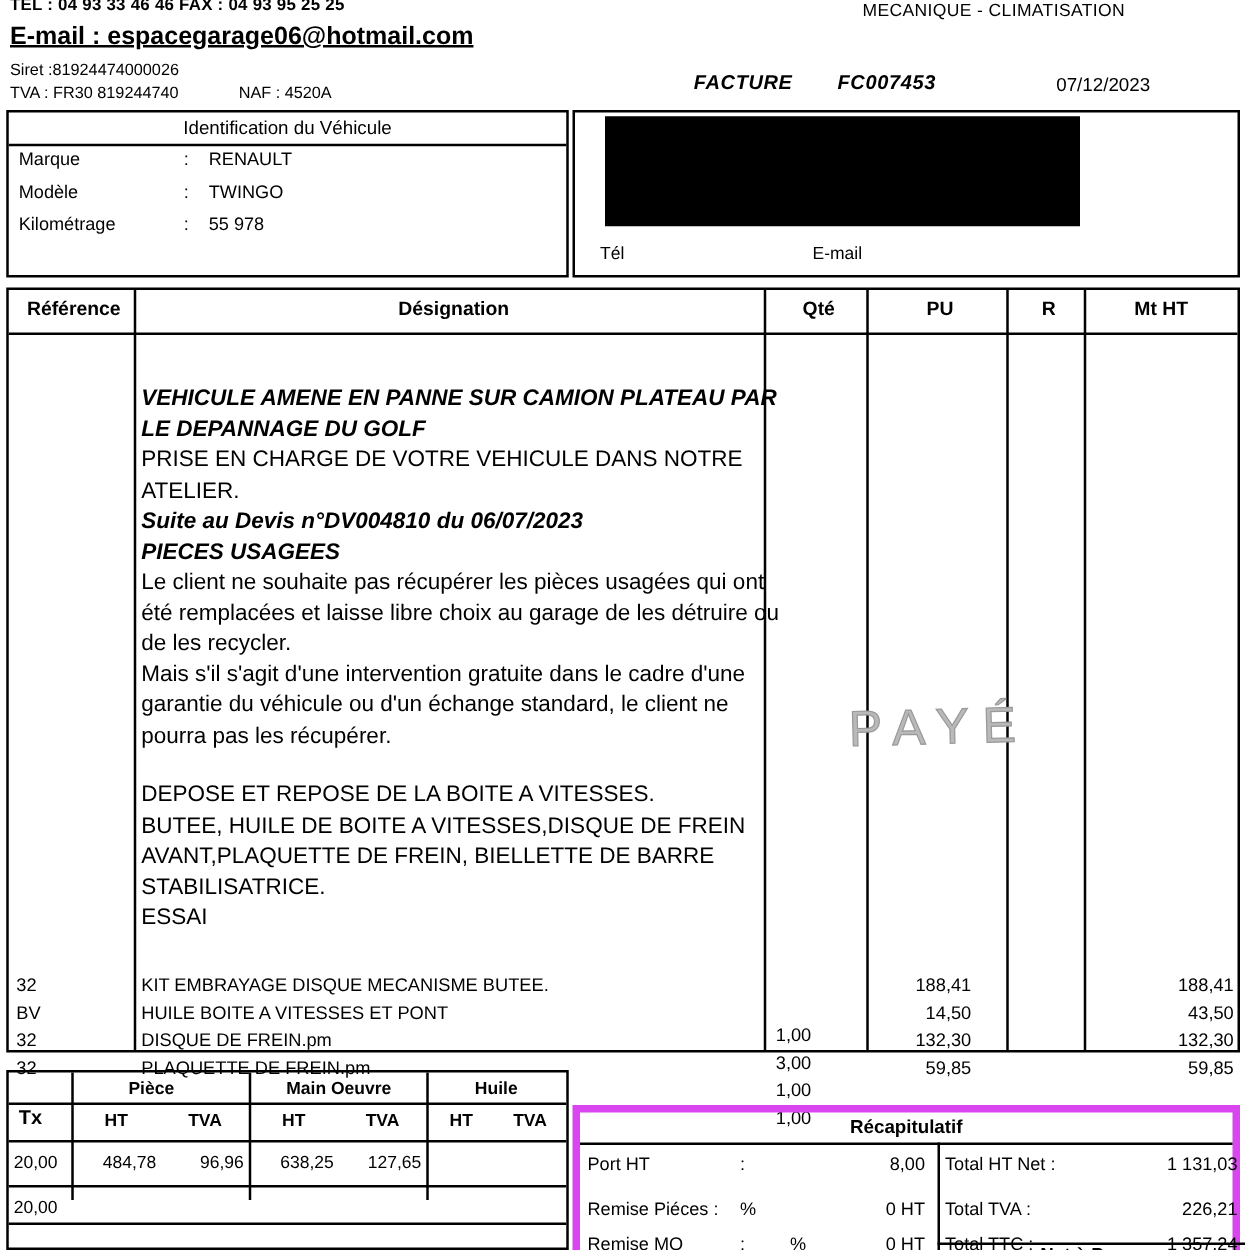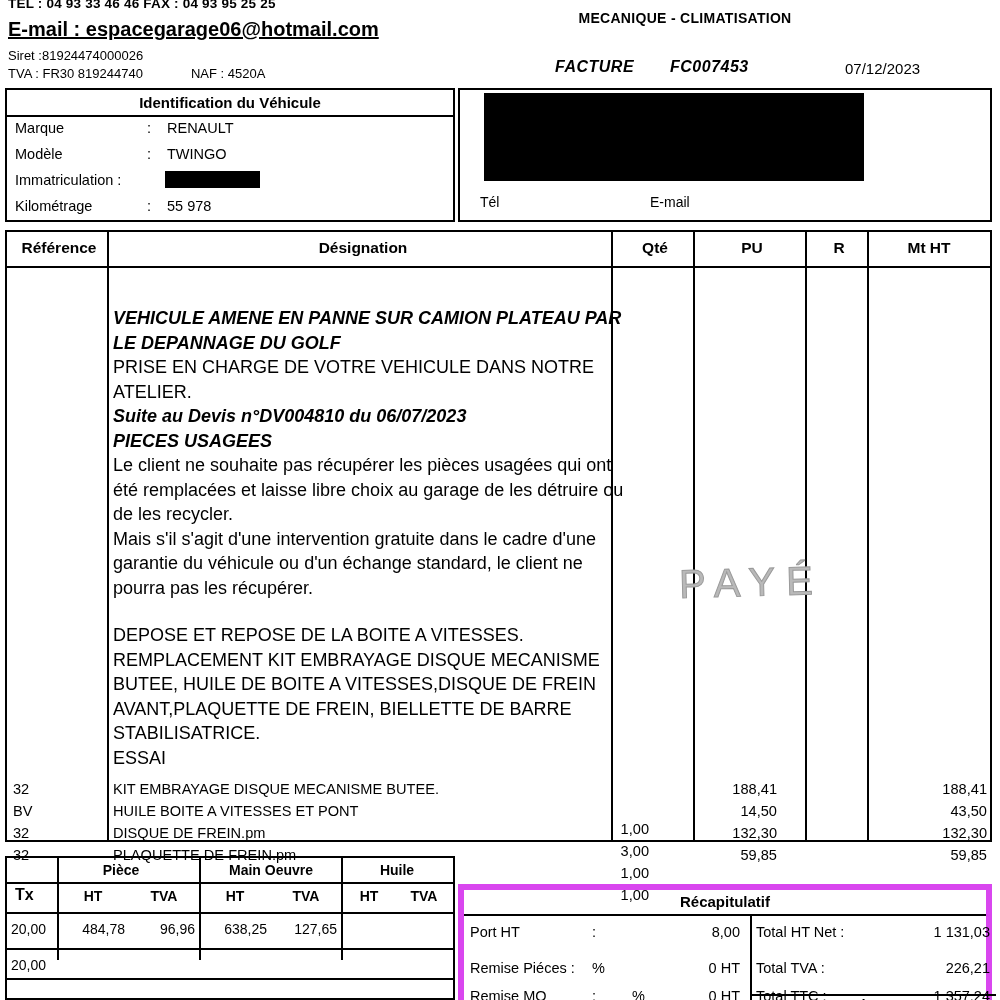--- a/index.html
+++ b/index.html
@@ -48,25 +48,25 @@
   }
   .hdr-tva {
     font-size: 13px;
     margin-top: 3px;
     white-space: nowrap;
   }
   .hdr-tva .naf { display: inline-block; margin-left: 48px; }
 
   .hdr-center {
     position: absolute;
-    left: 470px; top: 10px;
+    left: 470px; top: 0px;
     width: 430px;
-    text-align: center;
+    text-align: right;
     font-size: 14px;
-    font-weight: bold;
+    font-weight: normal;
     letter-spacing: .3px;
   }
 
   .facture-line {
     position: absolute;
     left: 470px; top: 58px;
     width: 522px;
   }
   .facture-lbl {
     position: absolute;
@@ -97,21 +97,21 @@
     width: 450px;
     height: 134px;
     border: 2px solid #000;
     box-sizing: border-box;
   }
   .veh-title {
     height: 25px;
     border-bottom: 2px solid #000;
     text-align: center;
     font-size: 15px;
-    font-weight: bold;
+    font-weight: normal;
     line-height: 25px;
   }
   .veh-row {
     position: relative;
     height: 26px;
     font-size: 14.5px;
   }
   .veh-row .lbl { position: absolute; left: 8px; top: 3px; }
   .veh-row .col { position: absolute; left: 140px; top: 3px; }
   .veh-row .val { position: absolute; left: 160px; top: 3px; }
@@ -339,24 +339,20 @@
       <span class="col">:</span>
       <span class="val">RENAULT</span>
     </div>
 
     <div class="veh-row">
       <span class="lbl">Modèle</span>
       <span class="col">:</span>
       <span class="val">TWINGO</span>
     </div>
 
-    <div class="veh-row">
-      <span class="lbl">Immatriculation :</span>
-      <span class="redact-sm"></span>
-    </div>
 
     <div class="veh-row">
       <span class="lbl">Kilométrage</span>
       <span class="col">:</span>
       <span class="val">55 978</span>
     </div>
   </div>
 
   <div class="cli-box">
     <div class="cli-redact"></div>
@@ -390,21 +386,20 @@
         <div class="it">Suite au  Devis n°DV004810 du 06/07/2023</div>
         <div class="it">PIECES USAGEES</div>
         <div>Le client ne souhaite pas récupérer les pièces usagées qui ont</div>
         <div>été remplacées et laisse libre choix au garage de les détruire ou</div>
         <div>de les recycler.</div>
         <div>Mais s'il s'agit d'une intervention gratuite dans le cadre d'une</div>
         <div>garantie du véhicule ou d'un échange standard, le client ne</div>
         <div>pourra pas les récupérer.</div>
         <div class="gap"></div>
         <div>DEPOSE ET REPOSE DE LA BOITE A VITESSES.</div>
-        <div>REMPLACEMENT KIT EMBRAYAGE DISQUE MECANISME</div>
         <div>BUTEE, HUILE DE BOITE A VITESSES,DISQUE DE FREIN</div>
         <div>AVANT,PLAQUETTE DE FREIN, BIELLETTE DE BARRE</div>
         <div>STABILISATRICE.</div>
         <div>ESSAI</div>
       </div>
 
       <div class="paye">PAYÉ</div>
 
       <div class="line-item" style="top:510px;left:0;width:987px;">
         <span class="li-ref">32</span>

